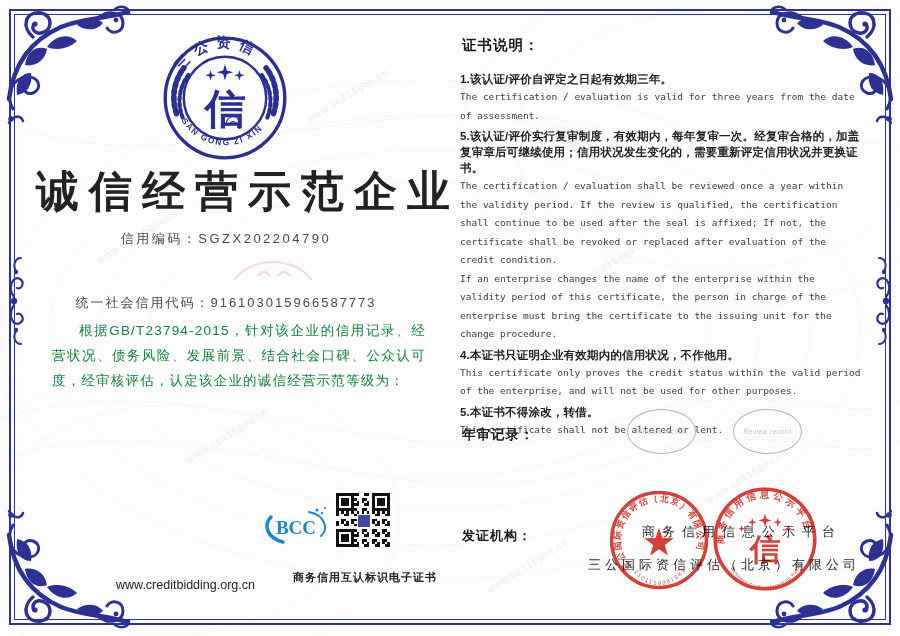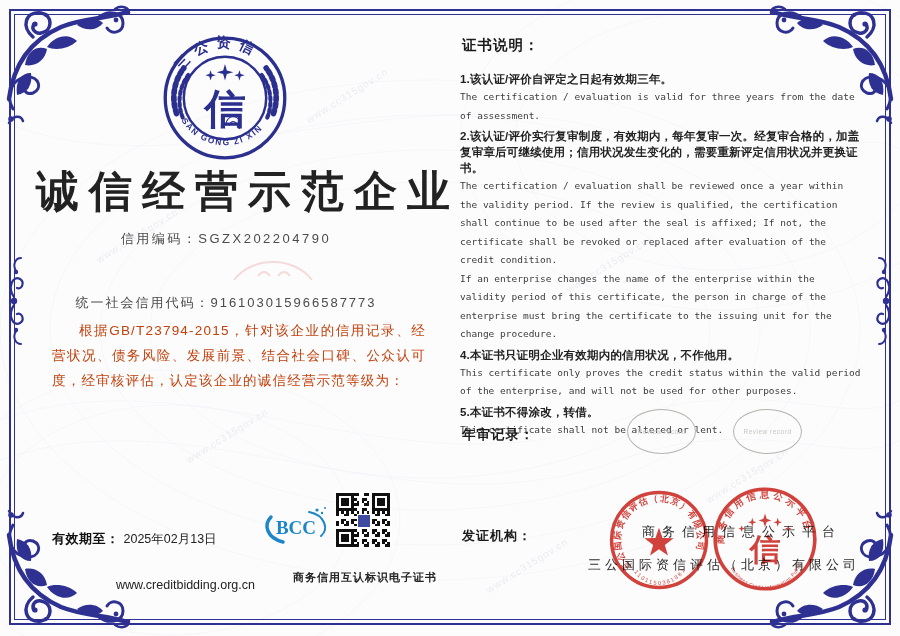--- a/index.html
+++ b/index.html
@@ -22,21 +22,21 @@
   
   .badge{position:absolute;left:158px;top:31px;width:134px;height:134px;}
   .title{position:absolute;left:26px;top:163px;width:400px;text-align:center;
          font-family:"Liberation Serif",serif;font-size:43px;font-weight:800;color:#222;
          letter-spacing:10px;padding-left:10px;box-sizing:border-box;white-space:nowrap;}
   .code-row{position:absolute;left:26px;width:400px;text-align:center;font-size:13px;color:#4b4b4b;letter-spacing:2.5px;white-space:nowrap;}
   .code-row.credit{top:230px;}
   .code-row.uscc{top:294px;letter-spacing:2px;}
   .stamp-remnant{position:absolute;left:228px;top:246px;width:90px;height:44px;opacity:0.16;}
   .paragraph{position:absolute;left:52px;top:318px;width:374px;font-size:13.5px;line-height:25px;
-             color:#c2410c;letter-spacing:1.2px;text-align:justify;text-indent:2em;}
+             color:#15803d;letter-spacing:1.2px;text-align:justify;text-indent:2em;}
   .grade{position:absolute;left:30px;top:398px;width:380px;text-align:center;
          font-family:"Liberation Serif",serif;font-size:47px;font-weight:700;color:#ce2127;
          letter-spacing:22px;padding-left:22px;box-sizing:border-box;}
   .info-row{position:absolute;left:52px;font-size:12.5px;white-space:nowrap;}
   .info-row .lbl{font-weight:700;color:#111;font-size:13px;letter-spacing:0.5px;}
   .info-row .val{color:#222;margin-left:4px;}
   .info-row.r1{top:502px;} .info-row.r2{top:530px;} .info-row.r3{top:556px;}
   .info-row.r4{top:578px;left:112px;}
   .bcc{position:absolute;left:261px;top:505px;width:70px;height:44px;}
   .qr{position:absolute;left:334px;top:491px;width:58px;height:58px;background:#fff;padding:2px;box-sizing:border-box;}
@@ -180,21 +180,20 @@
         <path d="M6,34 C24,10 66,10 84,34"></path>
         <path d="M30,30 q6,-8 12,0 M50,30 q6,-8 12,0"></path>
       </g>
   </svg>
 
   <div class="code-row uscc"><span>统一社会信用代码：</span><span>916103015966587773</span></div>
 
   <div class="paragraph">根据GB/T23794-2015，针对该企业的信用记录、经营状况、债务风险、发展前景、结合社会口碑、公众认可度，经审核评估，认定该企业的诚信经营示范等级为：</div>
 
 
-  <div class="info-row r2"><span class="lbl">有效期至：</span><span class="val">2025年02月13日</span></div>
   <div class="info-row r4"><span class="val">www.creditbidding.org.cn</span></div>
 
   <svg class="bcc" viewBox="0 0 70 44">
     <path d="M10,12 C2,20 6,33 22,37" fill="none" stroke="#1c86c8" stroke-width="3.5" stroke-linecap="round"></path>
     <path d="M60,31 C68,24 64,10 48,7" fill="none" stroke="#1c86c8" stroke-width="2" stroke-linecap="round"></path>
     <circle cx="56" cy="5" r="1.6" fill="#1c86c8"></circle>
       <circle cx="61" cy="8" r="1.2" fill="#1c86c8"></circle>
       <circle cx="64" cy="3" r="1" fill="#1c86c8"></circle>
     <text x="35" y="29" text-anchor="middle" font-family="Liberation Serif,serif" font-size="19" font-weight="bold" fill="#1c86c8">BCC</text>
   </svg>
@@ -647,21 +646,21 @@
   </div>
 
   <div class="caption c1">商务信用互认标识</div>
   <div class="caption c2">电子证书</div>
 
   <div class="instr-head">证书说明：</div>
 
   <div class="instr-list">
     <p class="zh">1.该认证/评价自评定之日起有效期三年。</p>
     <p class="en">The certification / evaluation is valid for three years from the date of assessment.</p>
-    <p class="zh">2.该认证/评价实行复审制度，有效期内，每年复审一次。经复审合格的，加盖复审章后可继续使用；信用状况发生变化的，需要重新评定信用状况并更换证书。</p>
+    <p class="zh">5.该认证/评价实行复审制度，有效期内，每年复审一次。经复审合格的，加盖复审章后可继续使用；信用状况发生变化的，需要重新评定信用状况并更换证书。</p>
     <p class="en">The certification / evaluation shall be reviewed once a year within the validity period. If the review is qualified, the certification shall continue to be used after the seal is affixed; If not, the certificate shall be revoked or replaced after evaluation of the credit condition.</p>
     <p class="en">If an enterprise changes the name of the enterprise within the validity period of this certificate, the person in charge of the enterprise must bring the certificate to the issuing unit for the change procedure.</p>
     <p class="zh">4.本证书只证明企业有效期内的信用状况，不作他用。</p>
     <p class="en">This certificate only proves the credit status within the valid period of the enterprise, and will not be used for other purposes.</p>
     <p class="zh">5.本证书不得涂改，转借。</p>
     <p class="en">This certificate shall not be altered or lent.</p>
   </div>
 
   <div class="review-label">年审记录：</div>
   <div class="oval o1">Review record</div>

